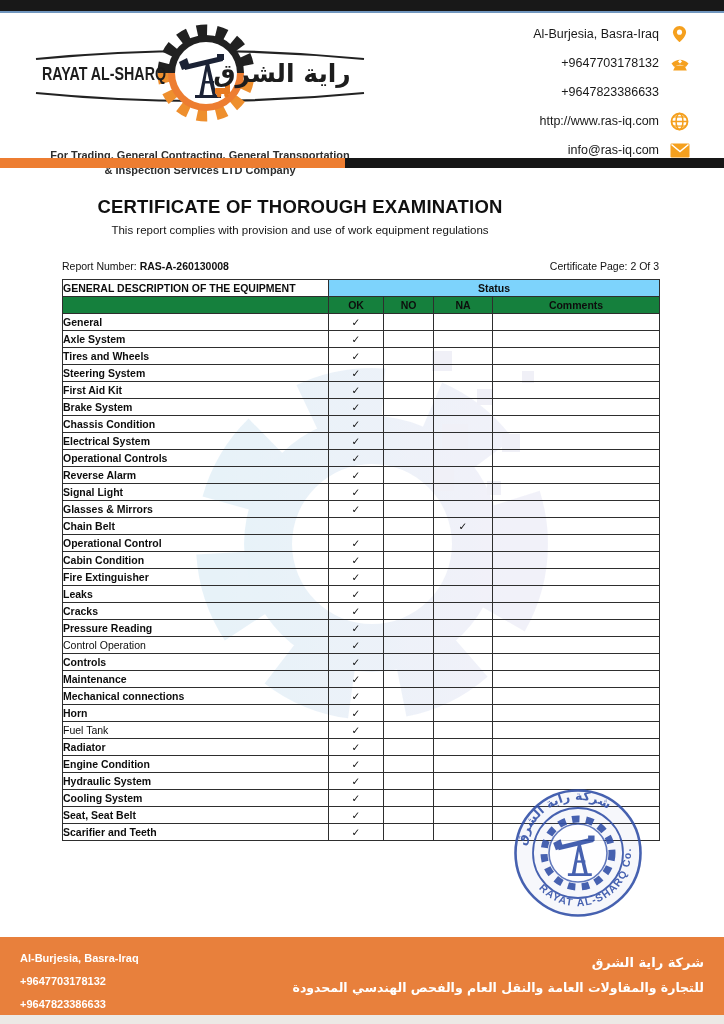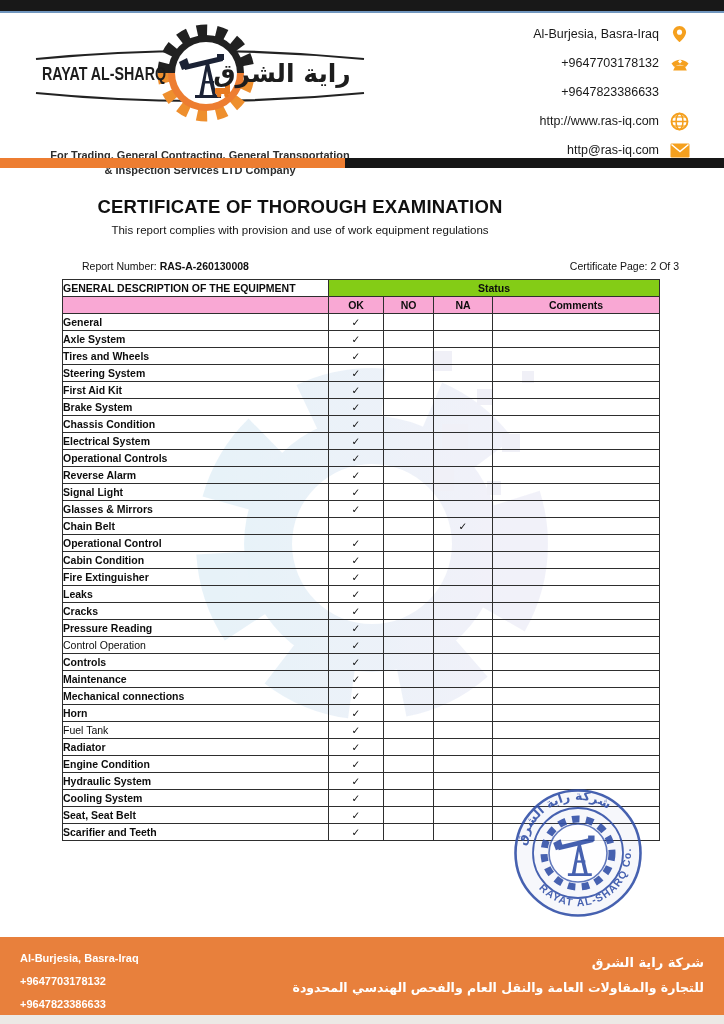--- a/index.html
+++ b/index.html
@@ -22,31 +22,31 @@
   
   .divider { position:absolute; top:158px; left:0; width:724px; height:10px;
              background:linear-gradient(to right, #ED7D31 0%, #ED7D31 47.6%, #161616 47.6%, #161616 100%); }
 
   
   .title-block { position:absolute; top:196px; left:0; width:600px; text-align:center; }
   .title-block h1 { font-size:18.5px; font-weight:800; color:#101010; letter-spacing:.2px; }
   .title-block .subtitle { margin-top:6px; font-size:11.5px; color:#151515; }
 
   
-  .meta-row { position:absolute; top:260px; left:62px; width:597px; display:flex; justify-content:space-between; font-size:10.5px; color:#111;margin-left:20px; }
+  .meta-row { position:absolute; top:260px; left:62px; width:597px; display:flex; justify-content:space-between; font-size:10.5px; color:#111; }
   .meta-row b { font-weight:bold; }
 
   
   .table-region { position:absolute; top:279px; left:62px; width:597px; }
   .watermark { position:absolute; left:70px; top:50px; width:480px; height:440px; opacity:.62; z-index:0; pointer-events:none; }
   table.equip { position:relative; z-index:1; width:597px; border-collapse:collapse; table-layout:fixed;border-radius:18px; }
   table.equip th, table.equip td { border:1px solid #2e2e2e; height:17px; padding:0; font-size:10.5px; color:#0d0d0d; overflow:hidden; white-space:nowrap; }
   th.desc-head { text-align:left; padding-left:4px; font-weight:bold; background:#fff; }
-  th.status-head { font-weight:bold; background:#84cc16; }
-  tr.orange th { background:#f9a8d4; text-align:center; font-weight:bold; color:#0d0d0d; }
+  th.status-head { font-weight:bold; background:#7dd3fc; }
+  tr.orange th { background:#15803d; text-align:center; font-weight:bold; color:#0d0d0d; }
   td.lbl { text-align:left; padding-left:4px; font-weight:bold; background:transparent; }
   td.lbl.reg { font-weight:normal; }
   td.chk { text-align:center; font-family:"DejaVu Sans", sans-serif; font-size:11px; font-weight:bold; }
 
   
   .stamp { position:absolute; left:450px; top:508px; width:132px; height:132px; z-index:2; opacity:.9; }
 
   
   .footer { position:absolute; top:937px; left:0; width:724px; height:78px; background:#E8803C; display:flex; justify-content:space-between; padding:10px 20px 0 20px; }
   .footer .f-left { font-size:11px; font-weight:bold; color:#fff; line-height:23px; }
@@ -128,21 +128,21 @@
         <svg width="19" height="19" viewBox="0 0 20 20" fill="none" stroke="#F5A01E">
             <circle cx="10" cy="10" r="8.4" stroke-width="2"></circle>
             <ellipse cx="10" cy="10" rx="3.6" ry="8.4" stroke-width="1.6"></ellipse>
             <line x1="1.6" y1="10" x2="18.4" y2="10" stroke-width="1.6"></line>
             <line x1="3" y1="5.2" x2="17" y2="5.2" stroke-width="1.3"></line>
             <line x1="3" y1="14.8" x2="17" y2="14.8" stroke-width="1.3"></line>
           </svg>
       </span>
     </div>
     <div class="contact-row">
-      <span class="ctext">http@ras-iq.com</span>
+      <span class="ctext">info@ras-iq.com</span>
       <span class="icon-slot">
         <svg width="20" height="15" viewBox="0 0 20 15">
             <rect x="0.5" y="0.5" width="19" height="14" rx="1.2" fill="#F5A01E"></rect>
             <path d="M1.5,1.5 L10,8.5 L18.5,1.5" fill="none" stroke="#fff" stroke-width="1.5"></path>
           </svg>
       </span>
     </div>
   </div>
 
   <div class="divider"></div>

